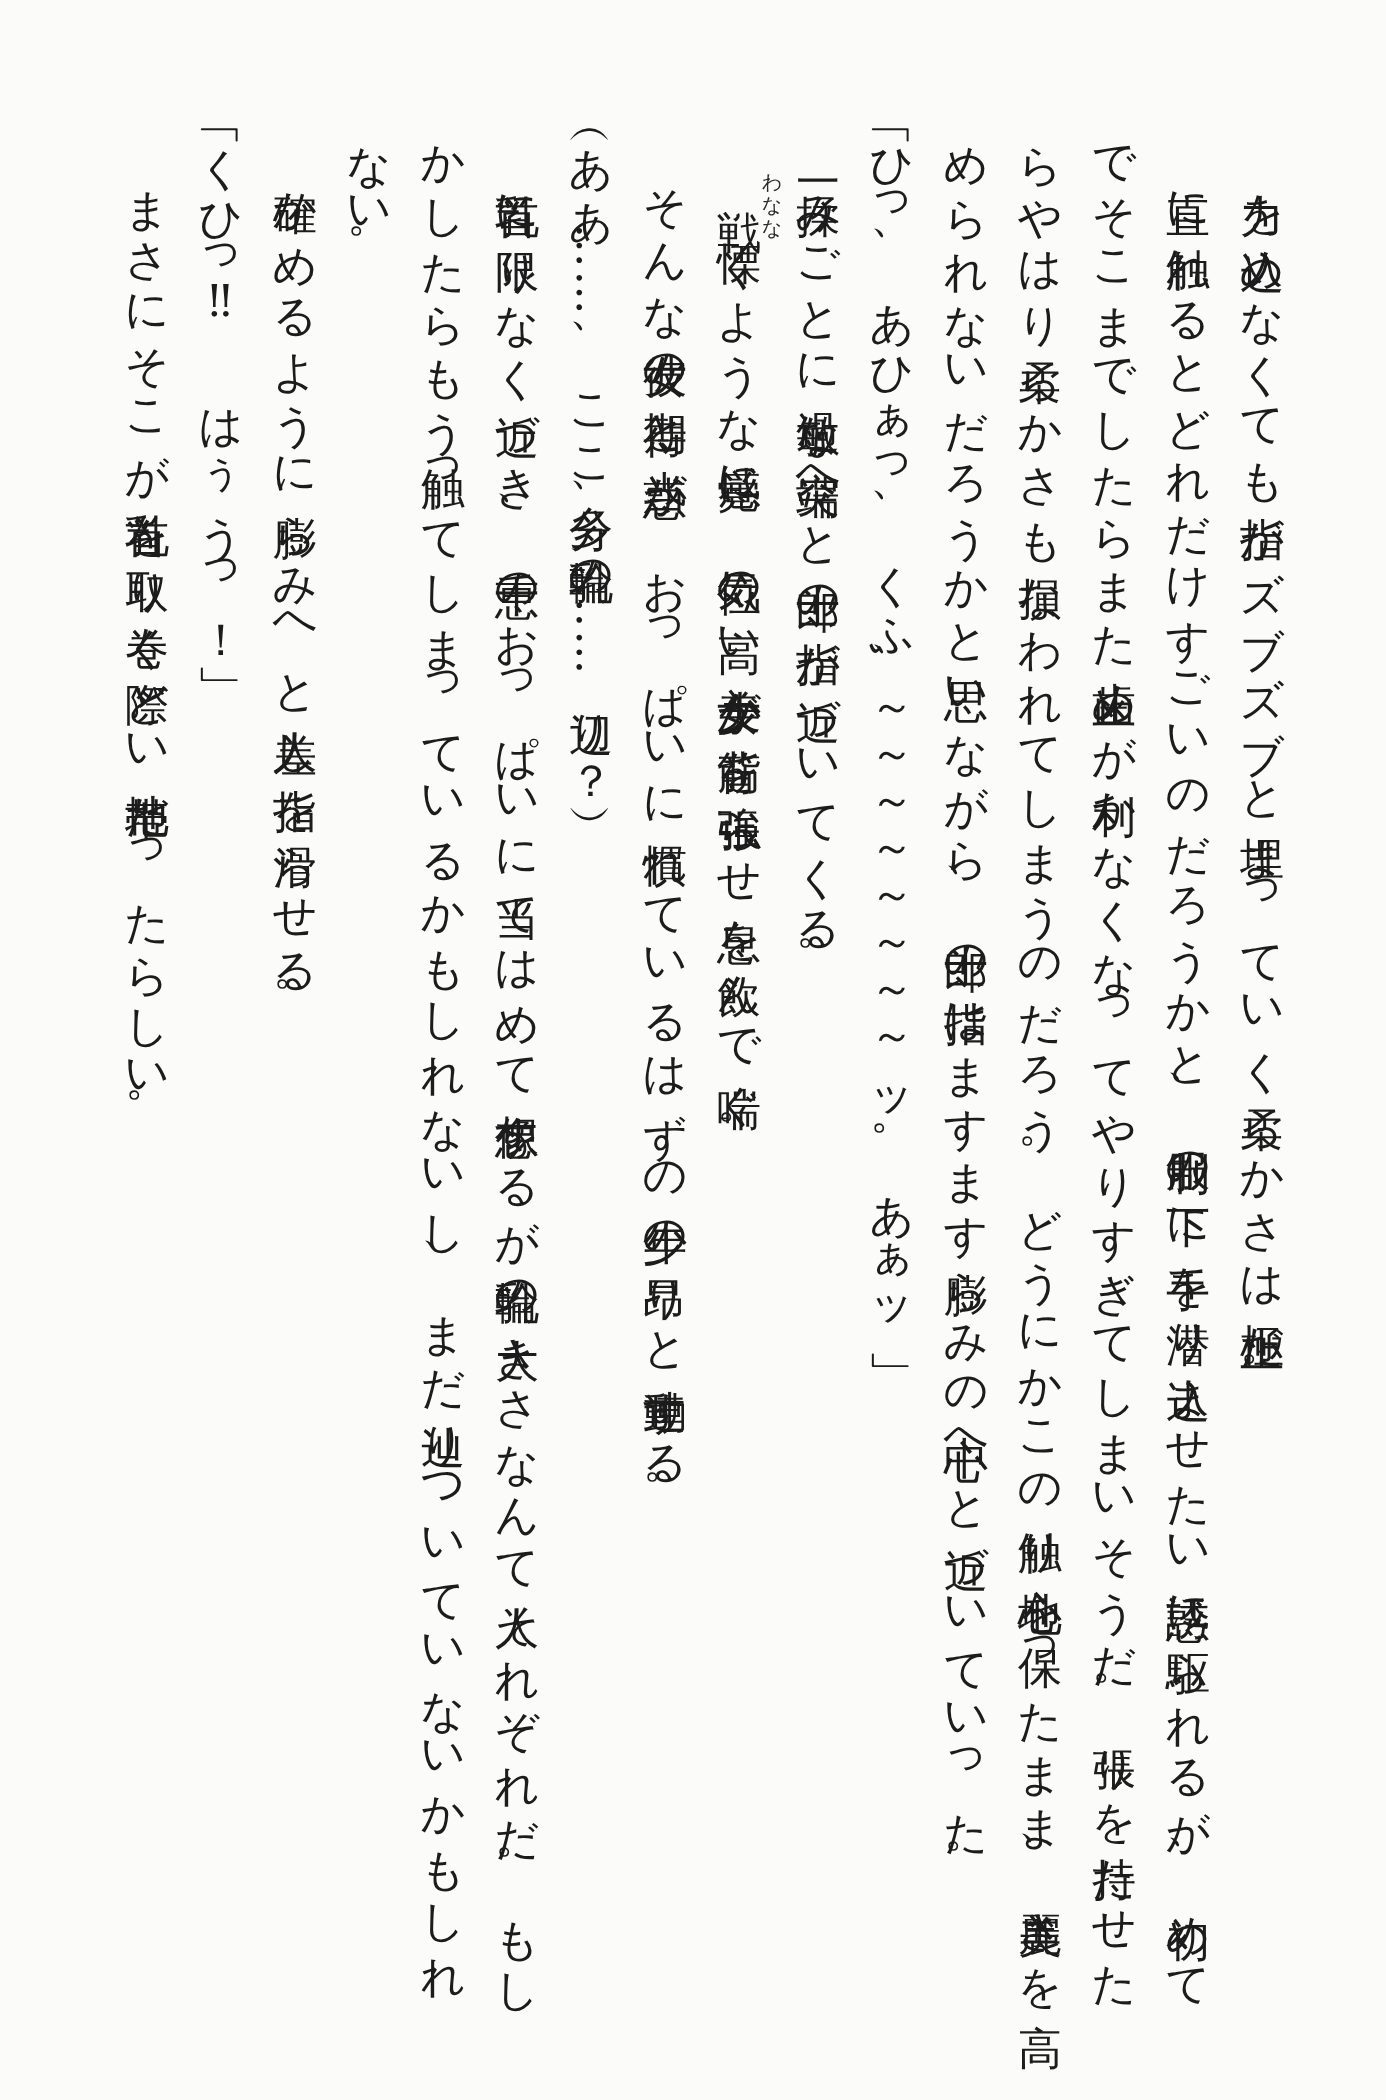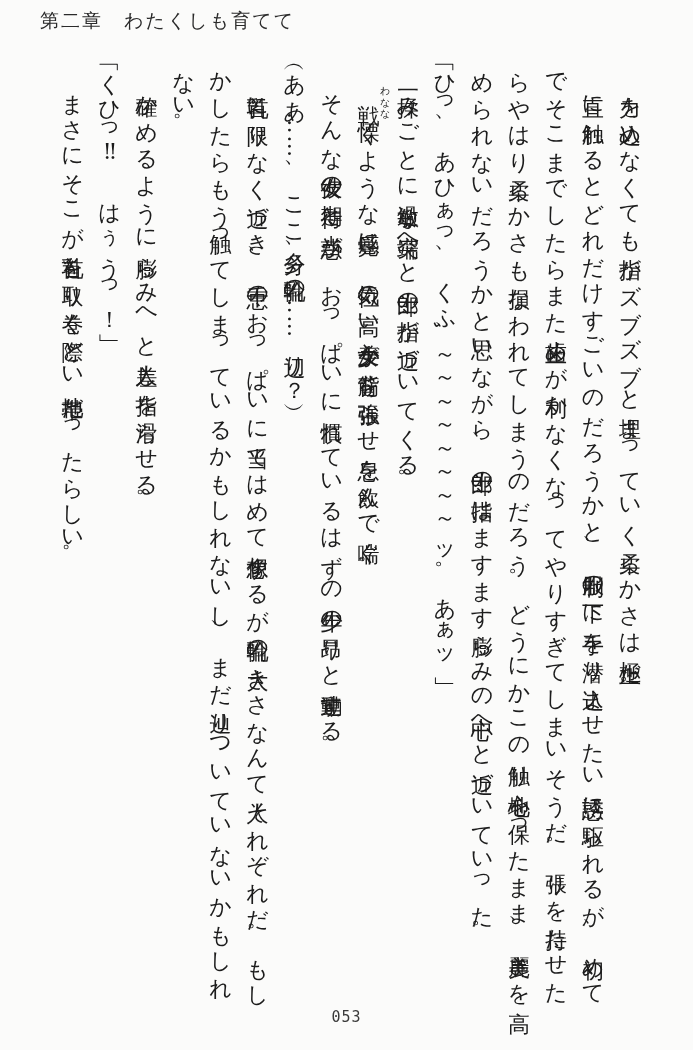--- a/index.html
+++ b/index.html
@@ -61,31 +61,29 @@
     font-size: 15px;
     letter-spacing: 1px;
     color: #3a3a3a;
   }
 </style>
 </head>
 <body>
 
 <div class="page">
 
-  <div class="chapter-header">第二章　わたくしも育てて</div>
 
   <div class="body-text">
     <p class="indent">力を込めなくても指がズブズブと埋まっていく柔らかさは極上だ。</p>
     <p class="indent">直に触れるとどれだけすごいのだろうかと、制服の下に手を潜り込ませたい誘惑に駆られるが、初めてでそこまでしたらまた歯止めが利かなくなってやりすぎてしまいそうだ。張りを持たせたらやはり柔らかさも損なわれてしまうのだろう。どうにかこの触り心地を保ったまま、美麗さを高められないだろうかと思いながら、士郎の指はますます膨らみの中心へと近づいていった。</p>
     <p>「ひっ、あひぁっ、くふ、～～～～～～～～ッ。あぁッ」</p>
     <p class="indent">一揉みごとに過敏な突端へと士郎の指が近づいてくる。</p>
     <p class="indent"><ruby><span>戦慄</span><rt>わなな</rt></ruby><span>くような感覚に、気位の高い美少女が背筋を強張らせ息を飲んで喘ぐ。</span></p>
     <p class="indent">そんな彼女の期待と当惑が、おっぱいに慣れているはずの少年の昂りと連動する。</p>
     <p>（ああ……、ここ多分、乳輪の……辺り？）</p>
     <p class="indent">乳首に限りなく近づき、千恵のおっぱいに当てはめて想像するが乳輪の大きさなんて人それぞれだ。もしかしたらもう触ってしまっているかもしれないし、まだ辿りついていないかもしれない。</p>
     <p class="indent">確かめるように膨らみへと人差し指を滑らせる。</p>
     <p>「くひっ‼　はぅうっ！」</p>
     <p class="indent">まさにそこが乳首を取り巻く際どい地帯だったらしい。</p>
   </div>
 
-  <div class="page-number">053</div>
 
 </div>
 
 </body></html>

